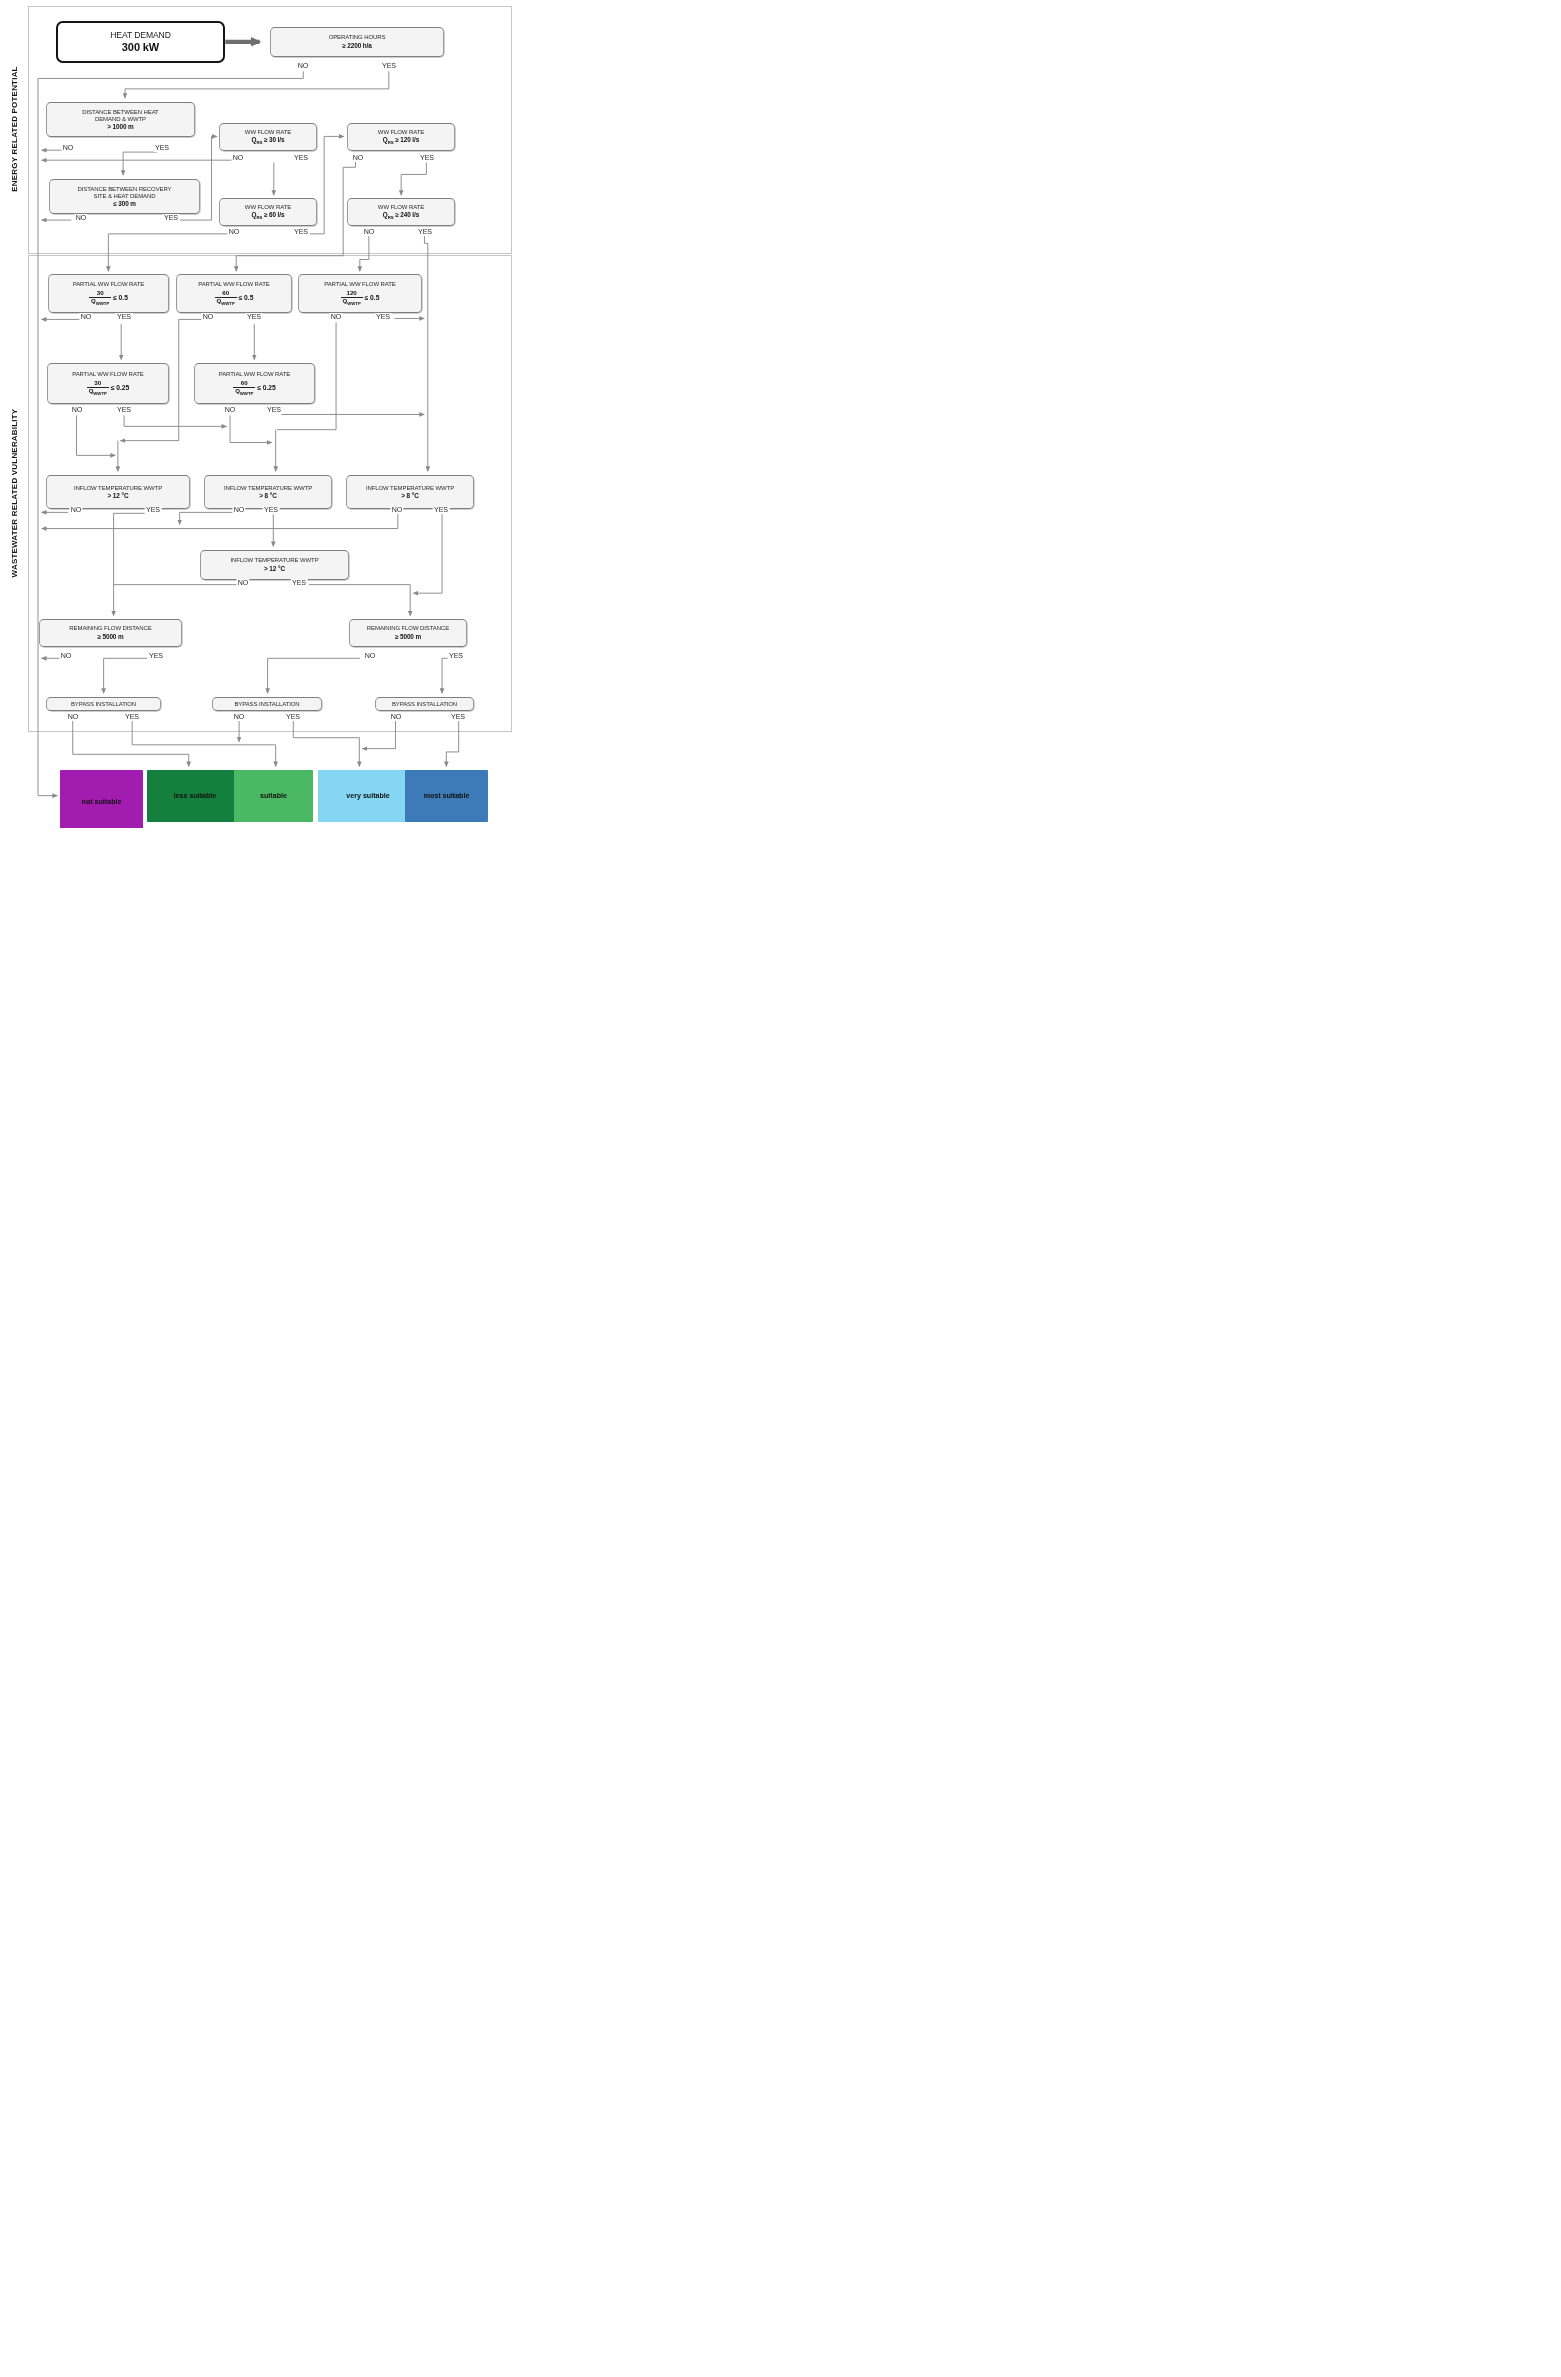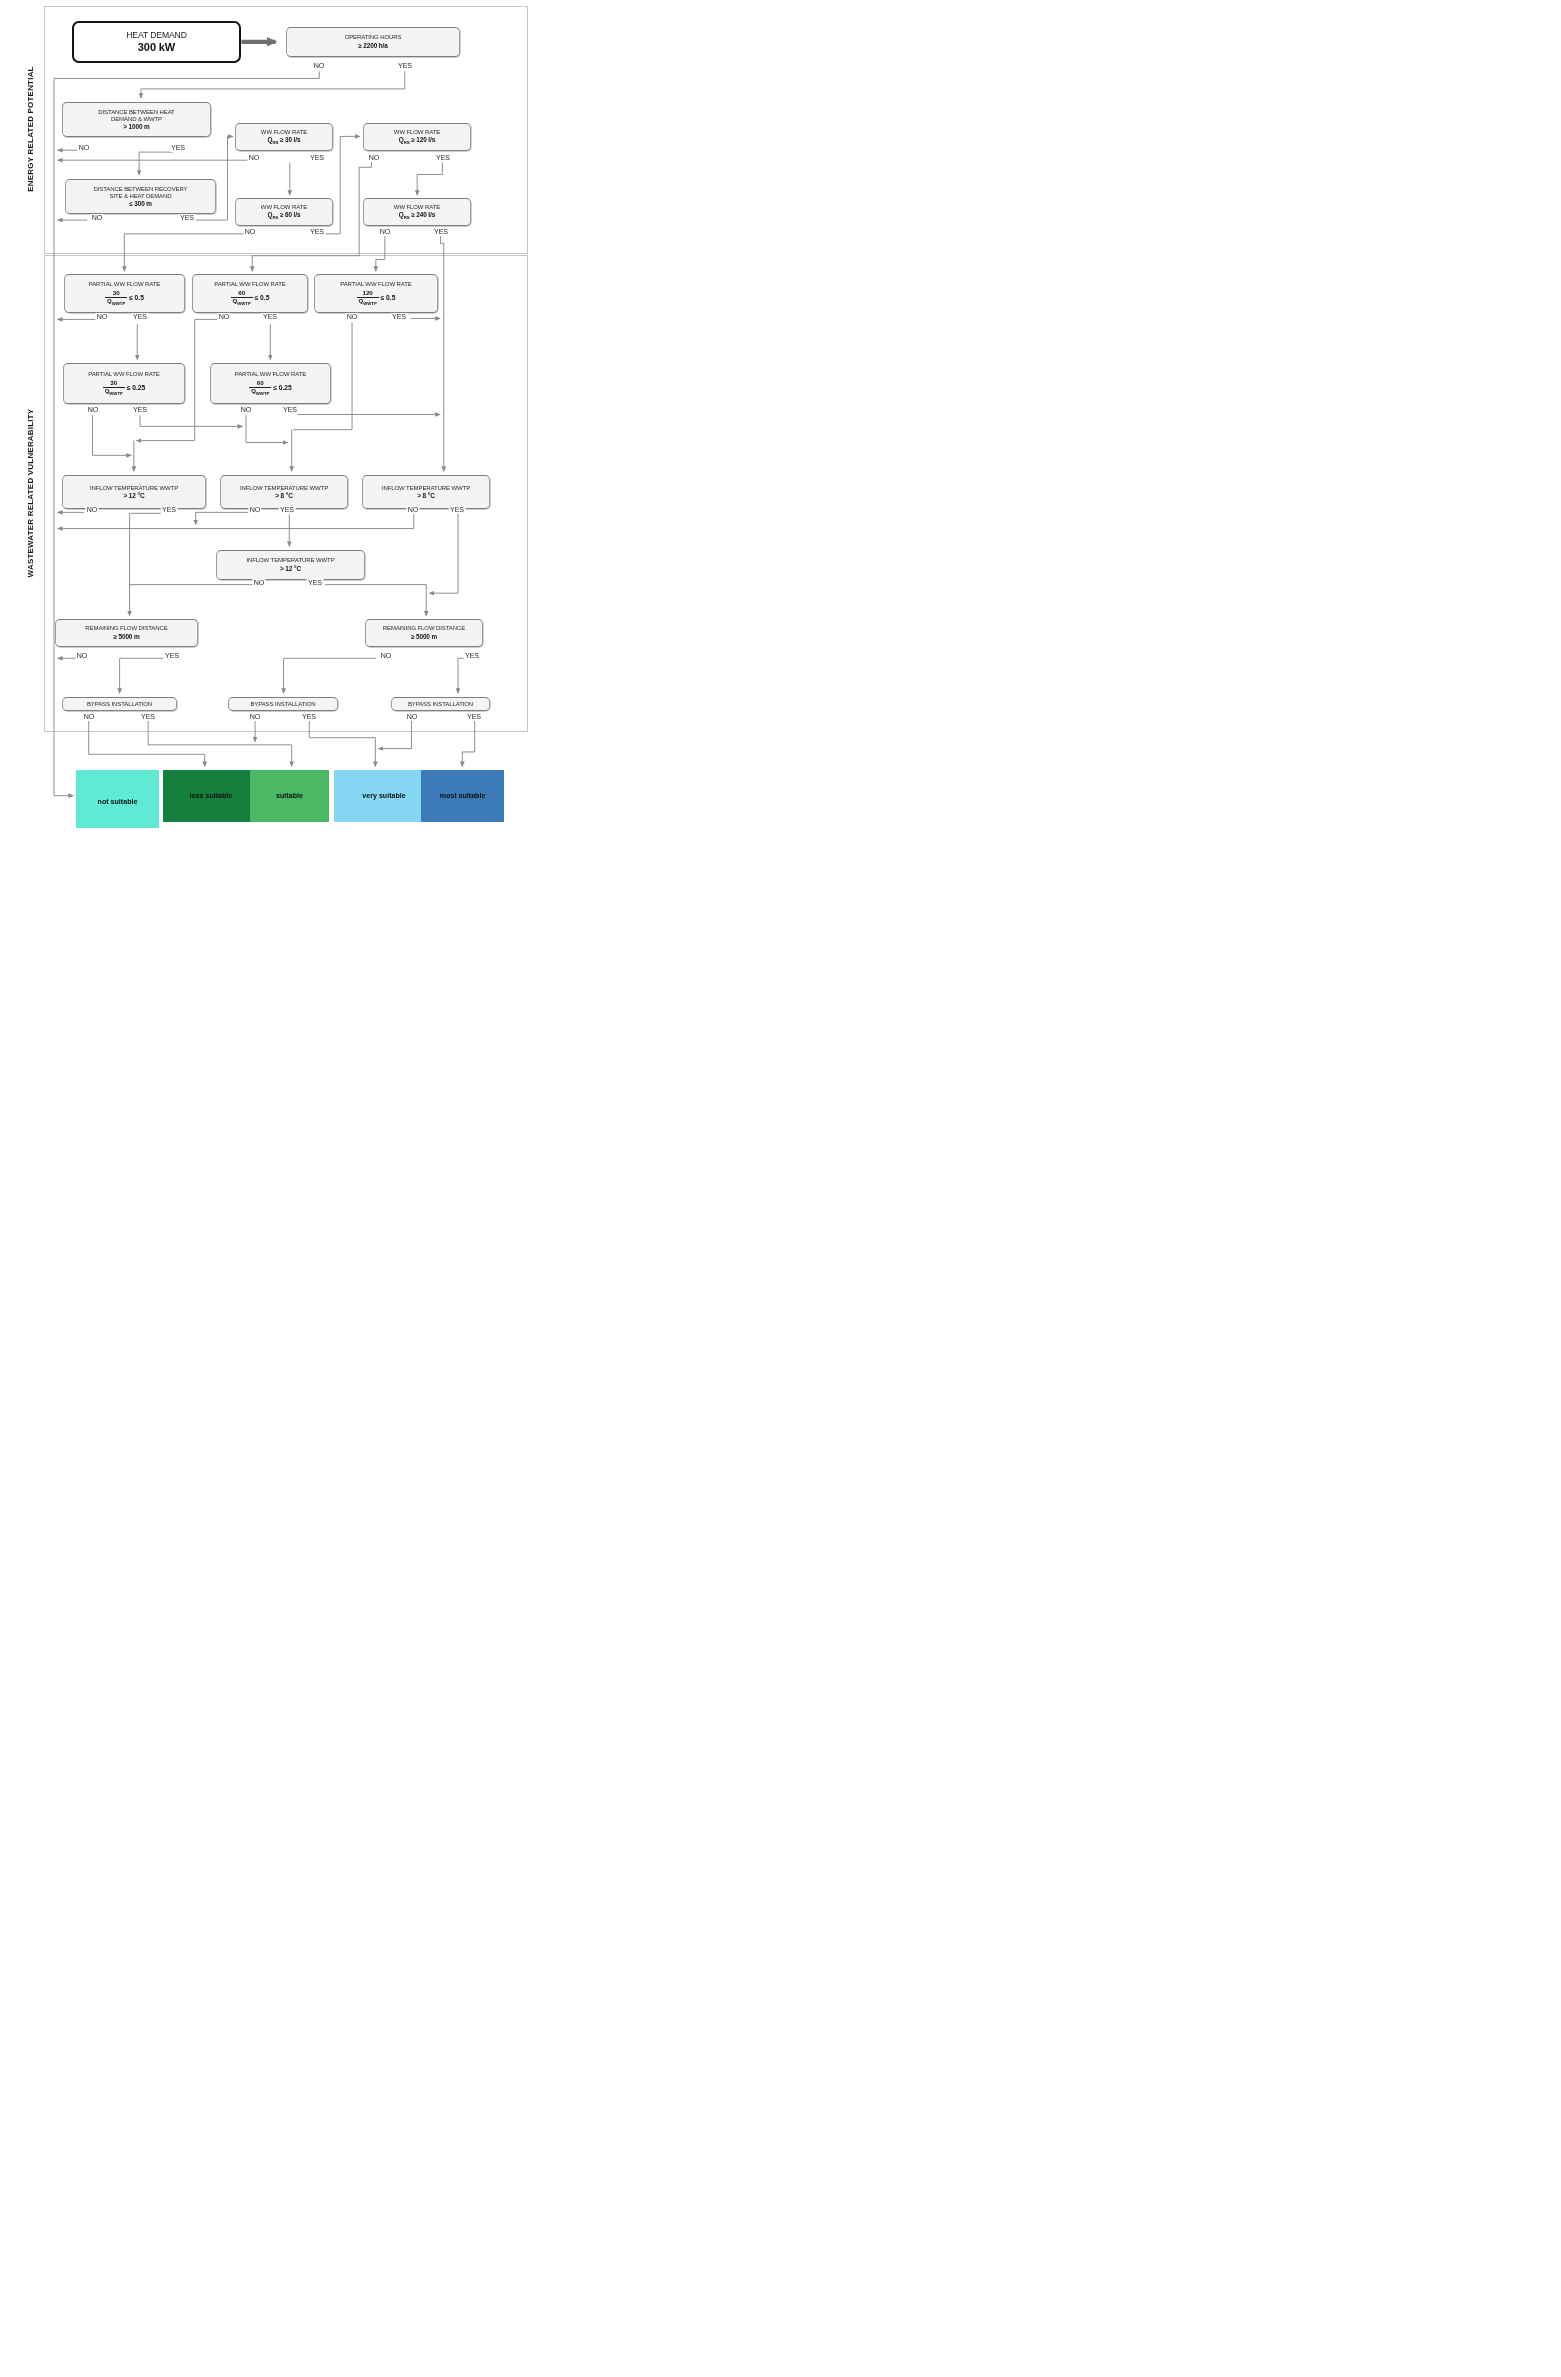--- a/index.html
+++ b/index.html
@@ -1,17 +1,17 @@
 <!DOCTYPE html>
 <html style="font-size:7.6px"><head>
 <meta charset="utf-8">
 <style>
   html,body{margin:0;padding:0;background:#ffffff;}
   body{font-family:"Liberation Sans", sans-serif;}
-  #canvas{position:relative;width:520px;height:828px;background:#fff;overflow:hidden;margin-left:16px;}
+  #canvas{position:relative;width:520px;height:828px;background:#fff;overflow:hidden;}
   #wires{position:absolute;left:0;top:0;z-index:2;}
   .panel{position:absolute;border:0.5px solid #c6c6c6;background:#fff;z-index:0;}
   .side-label{position:absolute;z-index:1;font-weight:bold;font-size:8px;letter-spacing:0.2px;color:#161616;white-space:nowrap;transform:translate(-50%,-50%) rotate(-90deg);}
   .node{position:absolute;z-index:3;box-sizing:border-box;background:#f4f4f4;
         border:1px solid #9a9a9a;border-top:1.9px solid #7f7f7f;border-bottom:1.9px solid #7f7f7f;
         border-radius:4.8px;display:flex;flex-direction:column;align-items:center;justify-content:center;
         text-align:center;color:#2a2a2a;box-shadow:0.7px 0.7px 0 #bdbdbd;line-height:1.18;}
   .node .t{font-size:6px;letter-spacing:-0.1px;}
   .node .v{font-size:6.4px;font-weight:bold;color:#111;letter-spacing:-0.1px;}
   .node sub{font-size:4.3px;font-weight:bold;}
@@ -249,21 +249,21 @@
     <div class="tag" style="left: 66px; top: 656px;">NO</div>
     <div class="tag" style="left: 156px; top: 656px;">YES</div>
     <div class="tag" style="left: 370px; top: 656px;">NO</div>
     <div class="tag" style="left: 456px; top: 656px;">YES</div>
     <div class="tag" style="left: 73px; top: 717px;">NO</div>
     <div class="tag" style="left: 132px; top: 717px;">YES</div>
     <div class="tag" style="left: 239px; top: 717px;">NO</div>
     <div class="tag" style="left: 293px; top: 717px;">YES</div>
     <div class="tag" style="left: 396px; top: 717px;">NO</div>
     <div class="tag" style="left: 458px; top: 717px;">YES</div>
-    <div class="result" style="left: 60px; top: 770px; width: 83px; height: 64px; background: #5eead4;">
+    <div class="result" style="left: 60px; top: 770px; width: 83px; height: 64px; background: #a21caf;">
       <span>not suitable</span>
     </div>
     <div class="result" style="left: 147px; top: 770px; width: 96px; height: 52px; background: #15803d;">
       <span>less suitable</span>
     </div>
     <div class="result" style="left: 234px; top: 770px; width: 79px; height: 52px; background: rgb(75, 185, 100);">
       <span>suitable</span>
     </div>
     <div class="result" style="left: 318px; top: 770px; width: 100px; height: 52px; background: rgb(132, 214, 242);">
       <span>very suitable</span>

